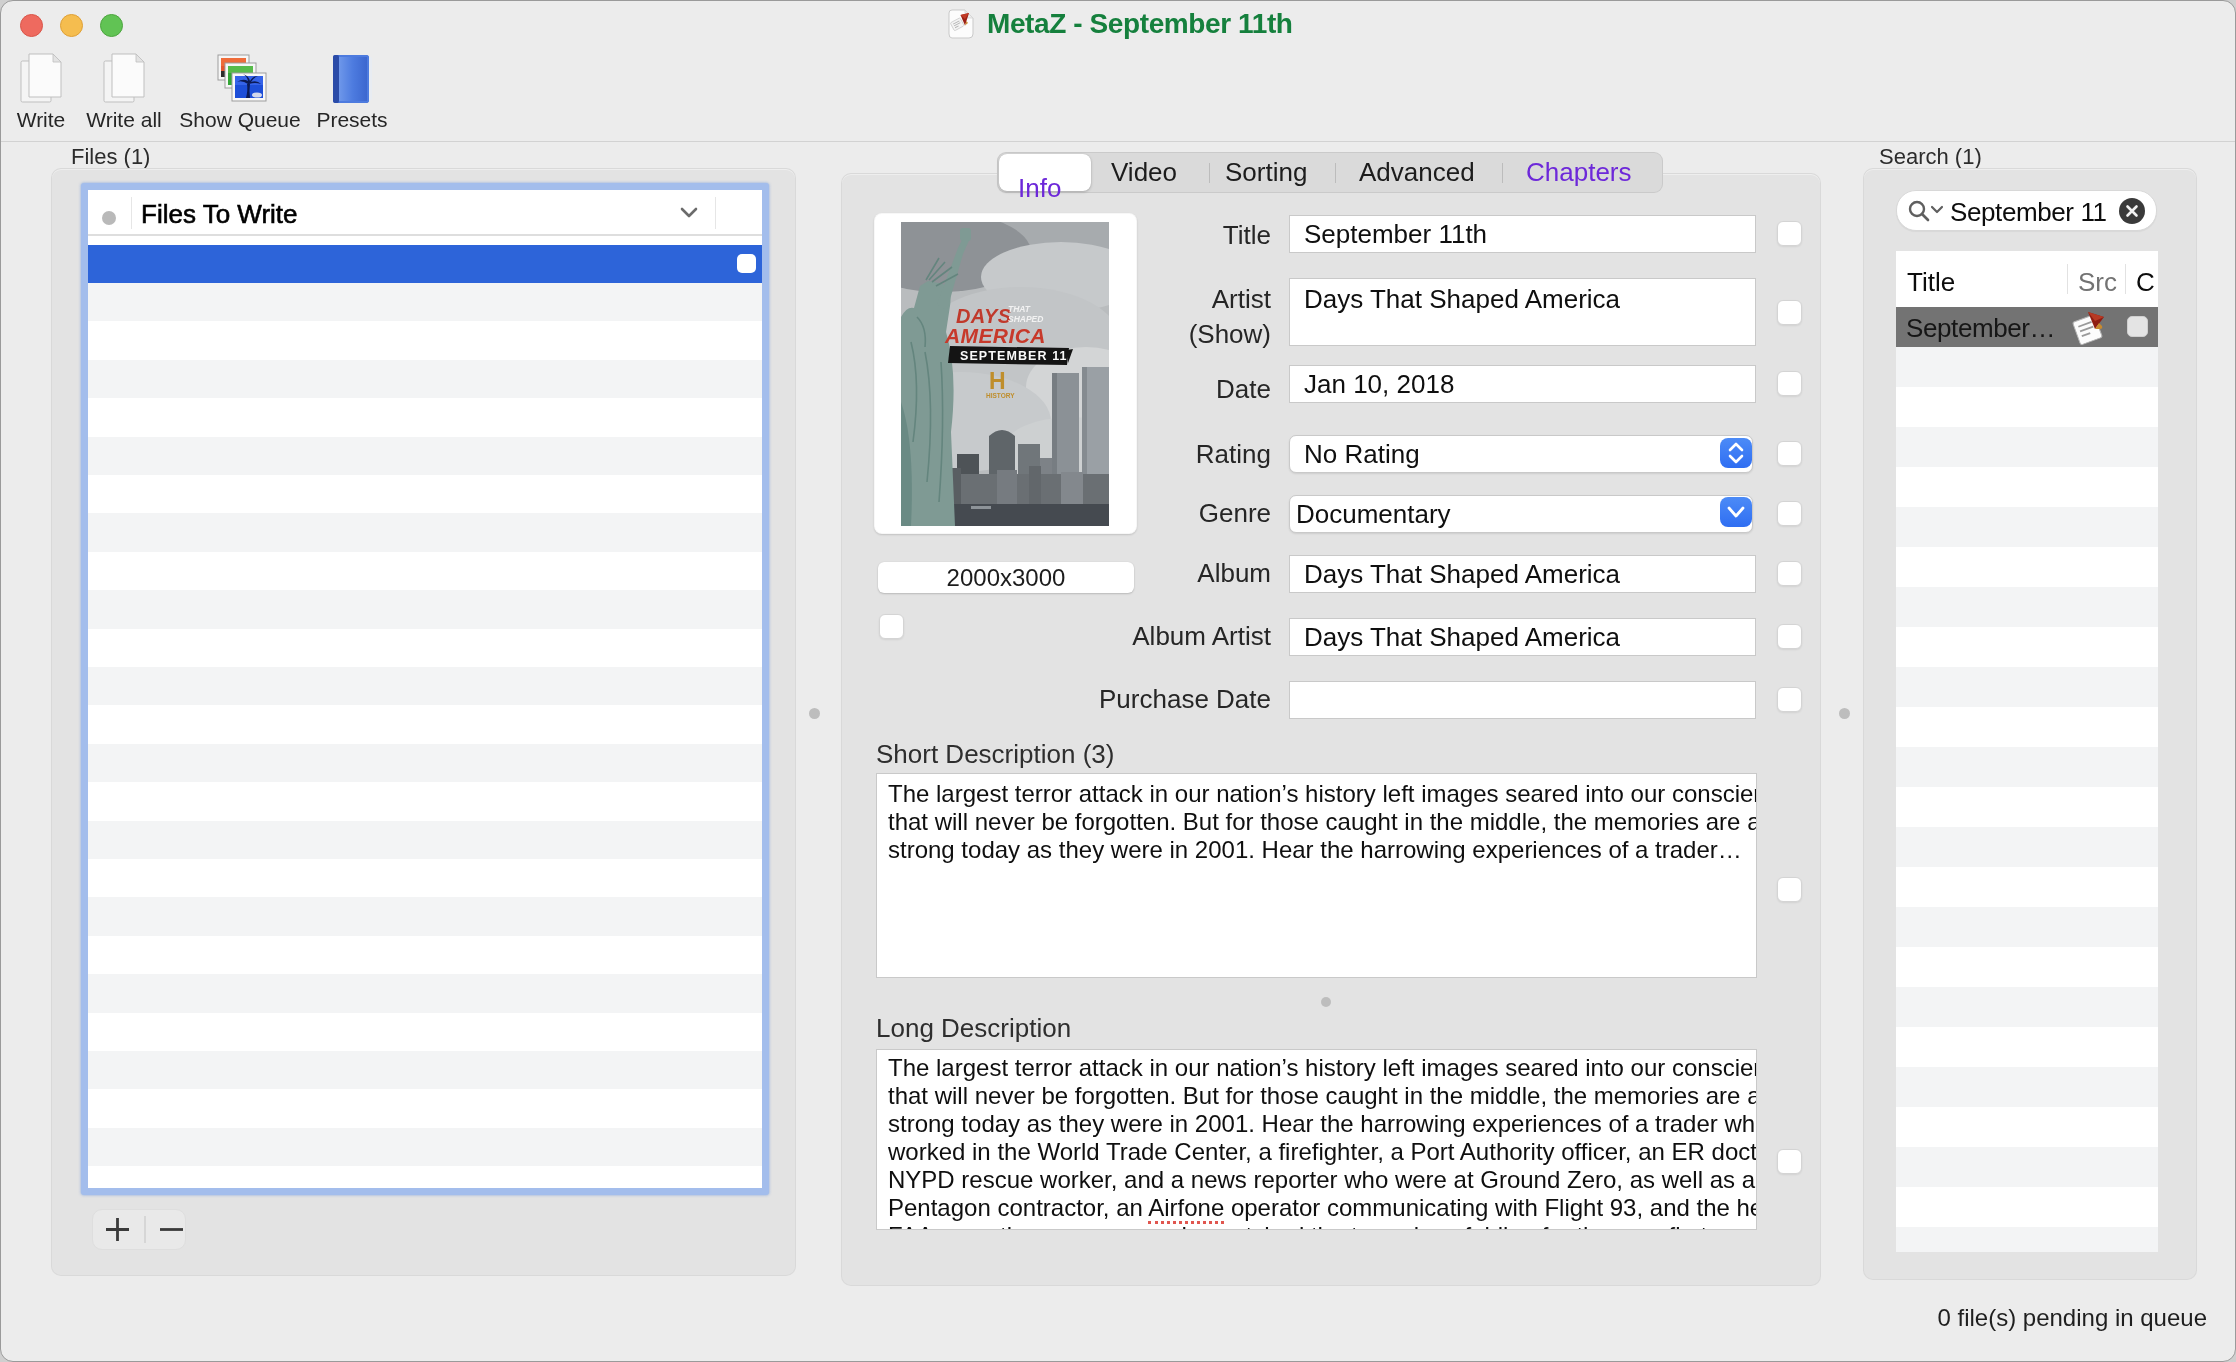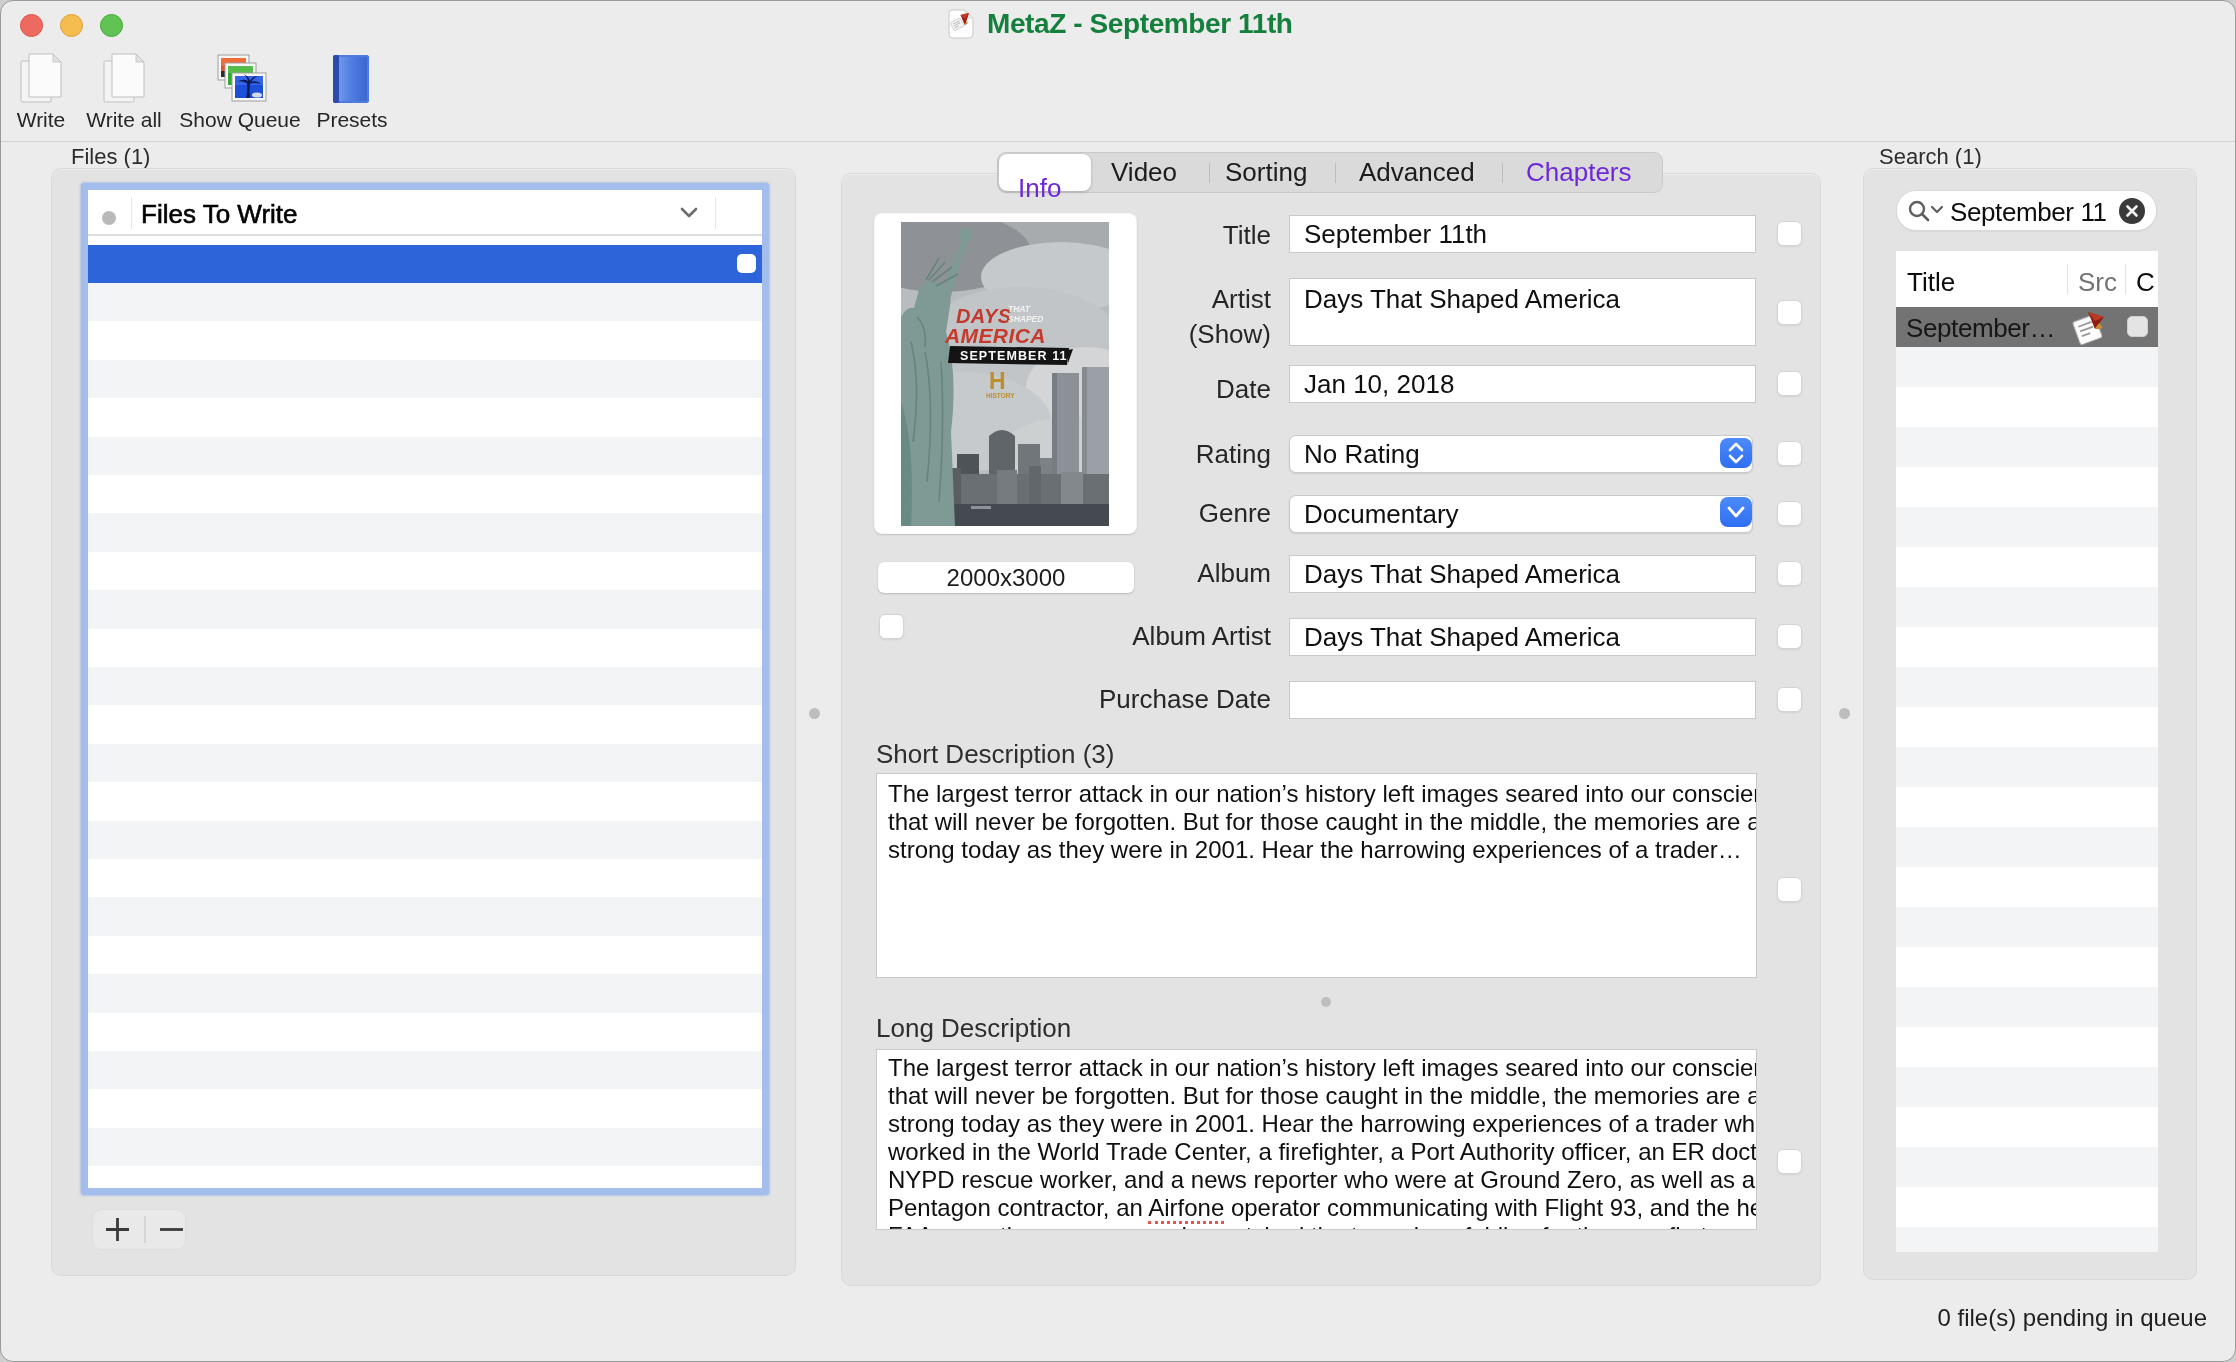--- a/index.html
+++ b/index.html
@@ -238,21 +238,21 @@
   <div class="field" style="left:1288px; top:277px; width:467px; height:68px; line-height:40px; padding-left:14px;">Days That Shaped America</div>
   <div class="field" style="left:1288px; top:364px; width:467px; height:38px; line-height:36px; padding-left:14px;">Jan 10, 2018</div>
 
   <div class="field" style="left:1288px; top:434px; width:464px; height:38px; line-height:36px; padding-left:14px; border-radius:7px; box-shadow:0 1px 2px rgba(0,0,0,0.1);">No Rating</div>
   <div class="abs" style="left:1719px; top:437px; width:32px; height:30px; background:linear-gradient(#4c8bf7,#2f6ef2); border-radius:8px;">
     <svg width="32" height="30" viewBox="0 0 32 30">
         <path d="M10 12 L16 6 L22 12 M10 18 L16 24 L22 18" fill="none" stroke="#fff" stroke-width="2.6" stroke-linecap="round" stroke-linejoin="round"></path>
       </svg>
   </div>
 
-  <div class="field" style="left:1288px; top:494px; width:464px; height:38px; line-height:36px; padding-left:14px; border-radius:7px; box-shadow:0 1px 2px rgba(0,0,0,0.1);">Documentary</div>
+  <div class="field" style="left:1288px; top:494px; width:464px; height:38px; line-height:36px; padding-left:6px; border-radius:7px; box-shadow:0 1px 2px rgba(0,0,0,0.1);">Documentary</div>
   <div class="abs" style="left:1719px; top:496px; width:32px; height:30px; background:linear-gradient(#4c8bf7,#2f6ef2); border-radius:8px;">
     <svg width="32" height="30" viewBox="0 0 32 30">
         <path d="M9 11 L16 19 L23 11" fill="none" stroke="#fff" stroke-width="2.8" stroke-linecap="round" stroke-linejoin="round"></path>
       </svg>
   </div>
 
   <div class="field" style="left:1288px; top:554px; width:467px; height:38px; line-height:36px; padding-left:14px;">Days That Shaped America</div>
   <div class="field" style="left:1288px; top:617px; width:467px; height:38px; line-height:36px; padding-left:14px;">Days That Shaped America</div>
   <div class="field" style="left:1288px; top:680px; width:467px; height:38px; line-height:36px; padding-left:14px;"></div>
 

